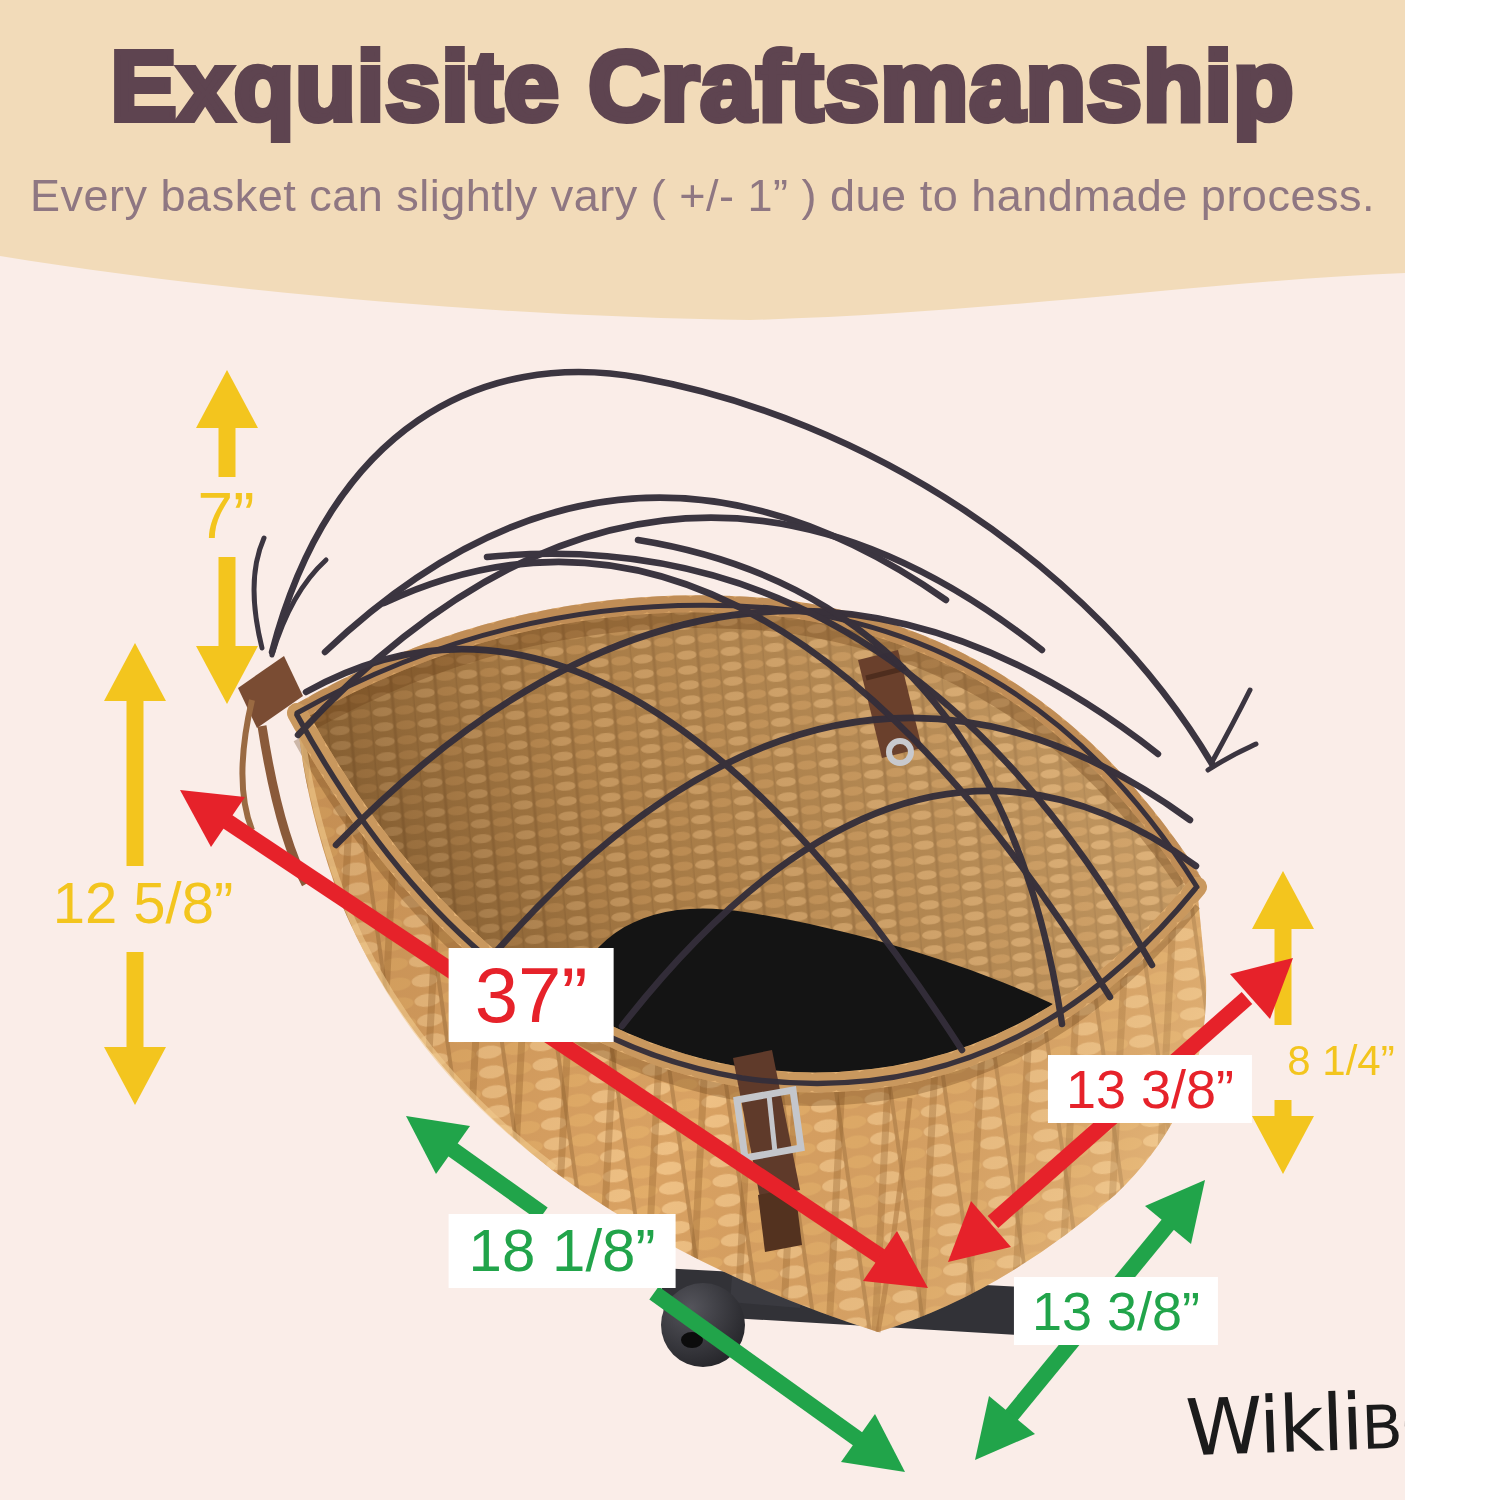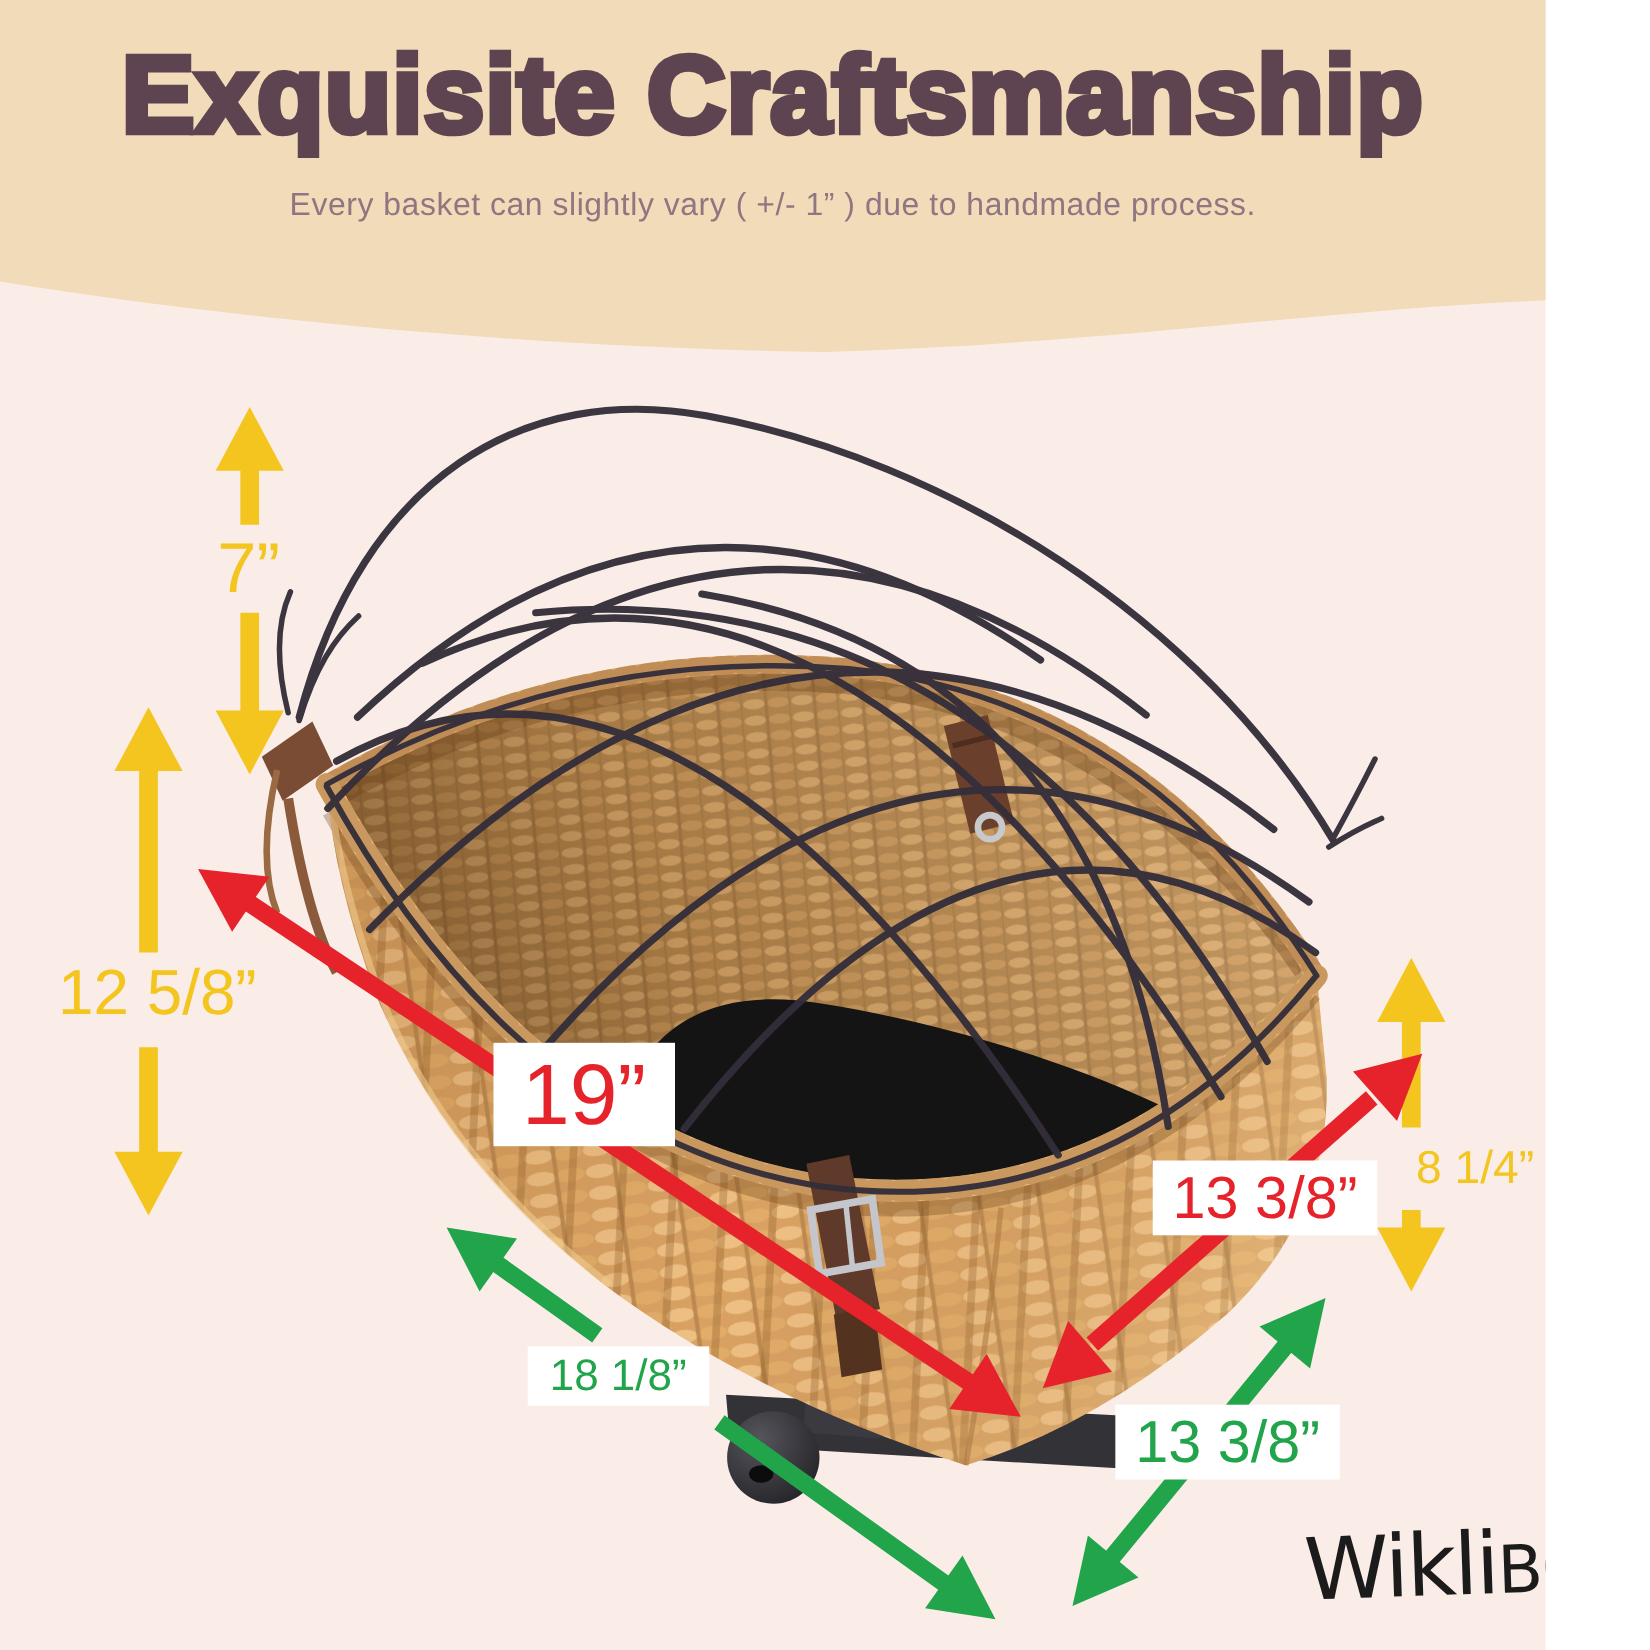--- a/index.html
+++ b/index.html
@@ -13,40 +13,40 @@
   
   .title{
     position:absolute;top:34px;left:0;width:100%;text-align:center;
     font-size:99px;font-weight:bold;letter-spacing:1px;line-height:1.06;
     color:var(--title,#5E4450);
     -webkit-text-stroke:6px var(--title,#5E4450);
     white-space:nowrap;
   }
   .subtitle{
     position:absolute;top:170px;left:0;width:100%;text-align:center;
-    font-size:29px;font-weight:normal;letter-spacing:.5px;
+    font-size:45px;font-weight:normal;letter-spacing:.5px;
     color:var(--subtitle,#8F7782);white-space:nowrap;
   }
 
   
   .dim-label{
     position:absolute;transform:translate(-50%,-50%);
     line-height:1;white-space:nowrap;font-weight:normal;
   }
   .dim-yellow{color:var(--yellow,#F3C51E);}
   .dim-red{color:var(--red,#E6222A);}
   .dim-green{color:var(--green,#21A44A);}
   .boxed{background:var(--label_box,#fff);}
 
   .lab-7     {left:226px; top:516px; font-size:64px;}
   .lab-1258  {left:143px; top:903px; font-size:58px;}
   .lab-22    {left:531px; top:995px; font-size:78px; padding:8px 26px;}
   .lab-1338r {left:1150px;top:1089px;font-size:54px; padding:7px 18px;}
   .lab-814   {left:1341px;top:1061px;font-size:42px;}
-  .lab-1818  {left:562px; top:1251px;font-size:40px; padding:7px 20px;}
+  .lab-1818  {left:562px; top:1251px;font-size:60px; padding:7px 20px;}
   .lab-1338g {left:1116px;top:1311px;font-size:54px; padding:7px 18px;}
 
   
   .logo{
     position:absolute;left:1185px;top:1342px;width:300px;height:118px;
     display:flex;align-items:flex-end;justify-content:center;
     transform:rotate(-2deg);color:var(--logo,#1B1B1B);
     font-family:"DejaVu Sans",sans-serif;letter-spacing:-2px;
   }
   .logo .lg-a{font-size:78px;line-height:.92;}
@@ -236,21 +236,21 @@
         <polygon class="arr-g" points="975,1460 989,1396 1035,1434"></polygon>
       </g>
     </g>
   </svg>
 
   <div class="title">Exquisite Craftsmanship</div>
   <div class="subtitle">Every basket can slightly vary ( +/- 1” ) due to handmade process.</div>
 
   <div class="dim-label dim-yellow lab-7">7”</div>
   <div class="dim-label dim-yellow lab-1258">12 5/8”</div>
-  <div class="dim-label dim-red boxed lab-22">19”</div>
+  <div class="dim-label dim-red boxed lab-22">37”</div>
   <div class="dim-label dim-red boxed lab-1338r">13 3/8”</div>
   <div class="dim-label dim-yellow lab-814">8 1/4”</div>
   <div class="dim-label dim-green boxed lab-1818">18 1/8”</div>
   <div class="dim-label dim-green boxed lab-1338g">13 3/8”</div>
 
   <div class="logo">
     <span class="lg-a">Wikli</span>
       <span class="lg-b">BOX</span>
   </div>
 

